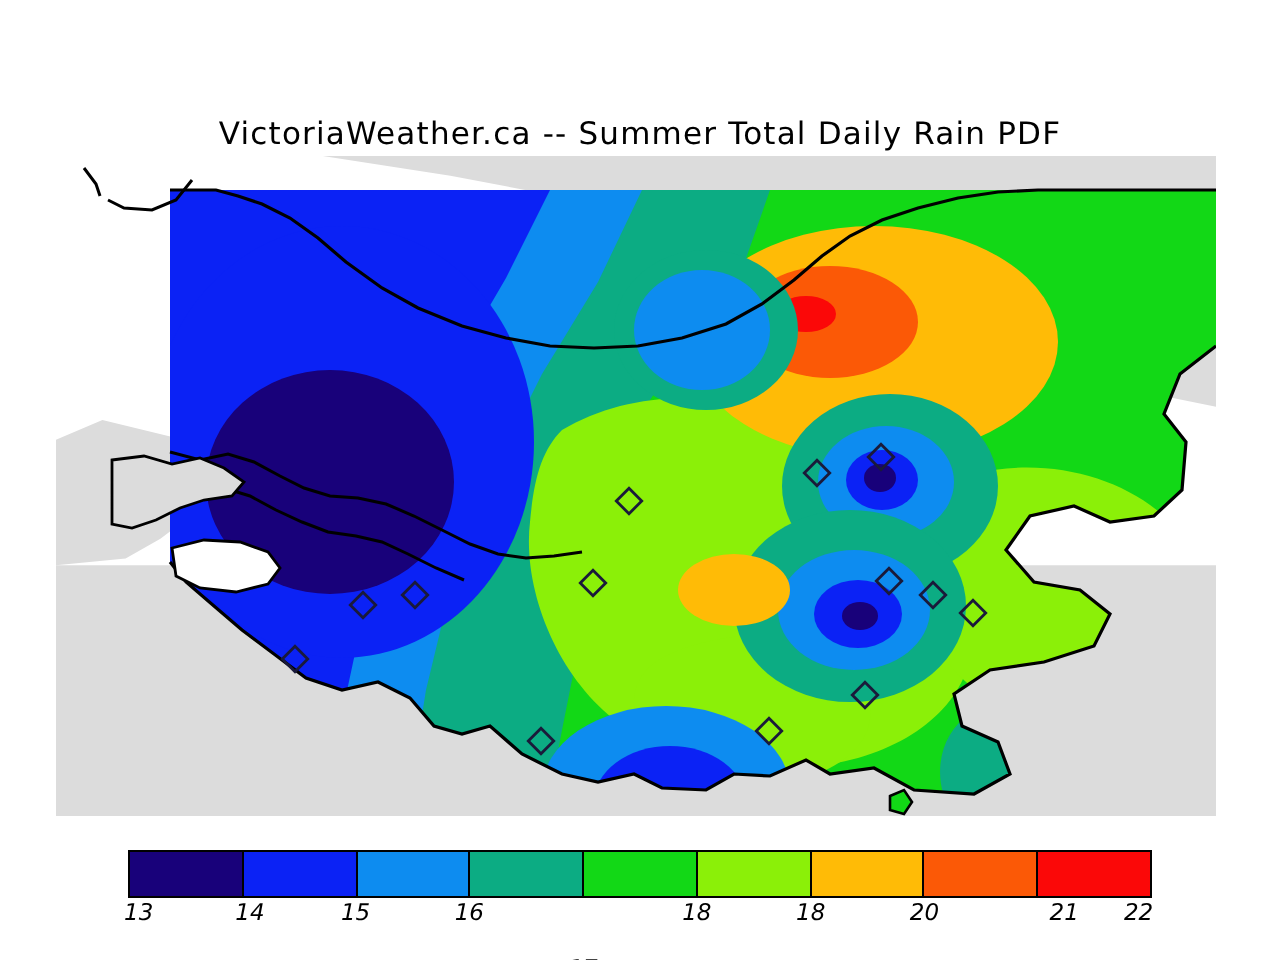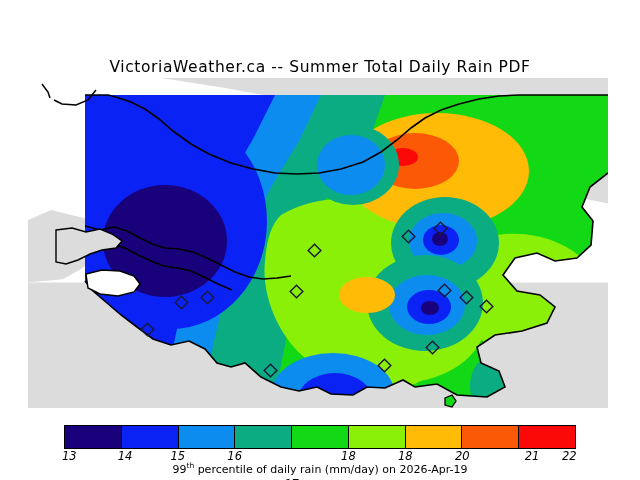--- a/index.html
+++ b/index.html
@@ -208,14 +208,13 @@
       <span class="tick" style="left: 113px; margin-left: 12px;">14</span>
       <span class="tick" style="left: 177.778px;">15</span>
       <span class="tick" style="left: 234.667px;">16</span>
       <span class="tick" style="left: 291.556px; margin-top: 28px;">17</span>
       <span class="tick" style="left: 348.444px;">18</span>
       <span class="tick" style="left: 405.333px;">18</span>
       <span class="tick" style="left: 462.222px;">20</span>
       <span class="tick" style="left: 519.111px; margin-left: 13px;">21</span>
       <span class="tick last" style="left: 576px;">22</span>
     </div>
-  <div id="cb-caption"><span>99</span><sup>th</sup><span> percentile of daily rain (mm/day) on 2026-Apr-19</span></div>
 </div>
 
 </body></html>

